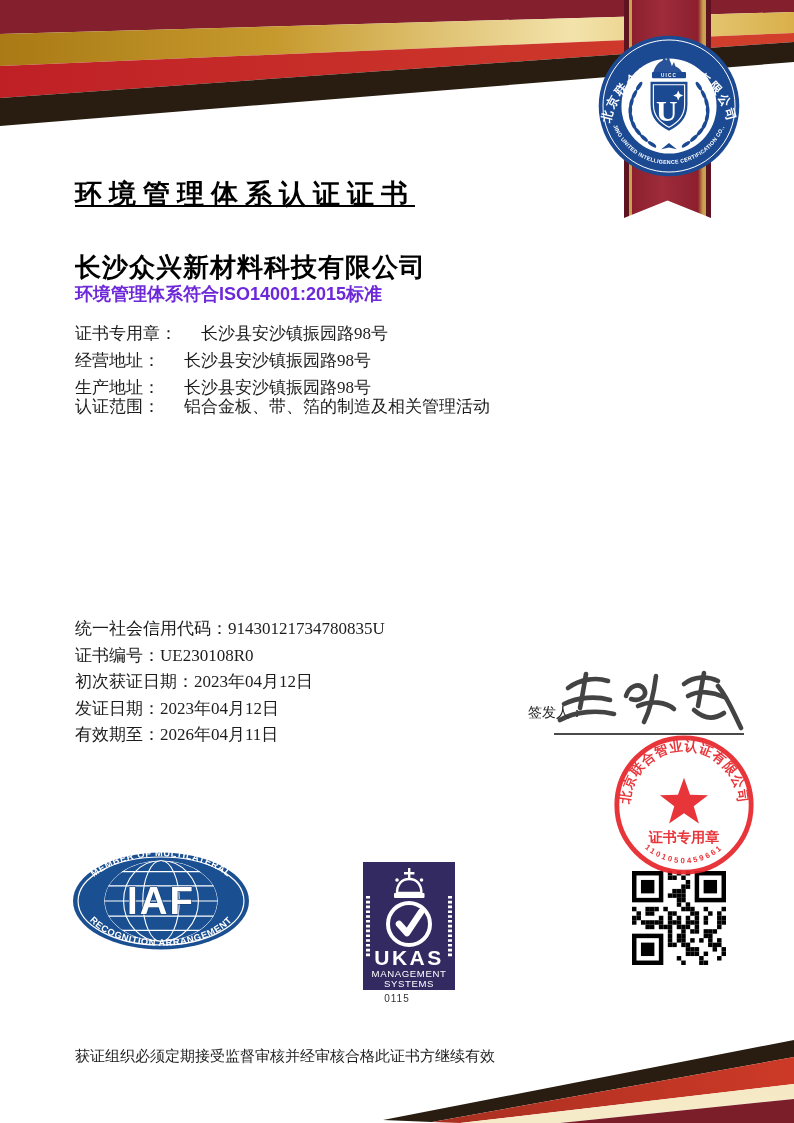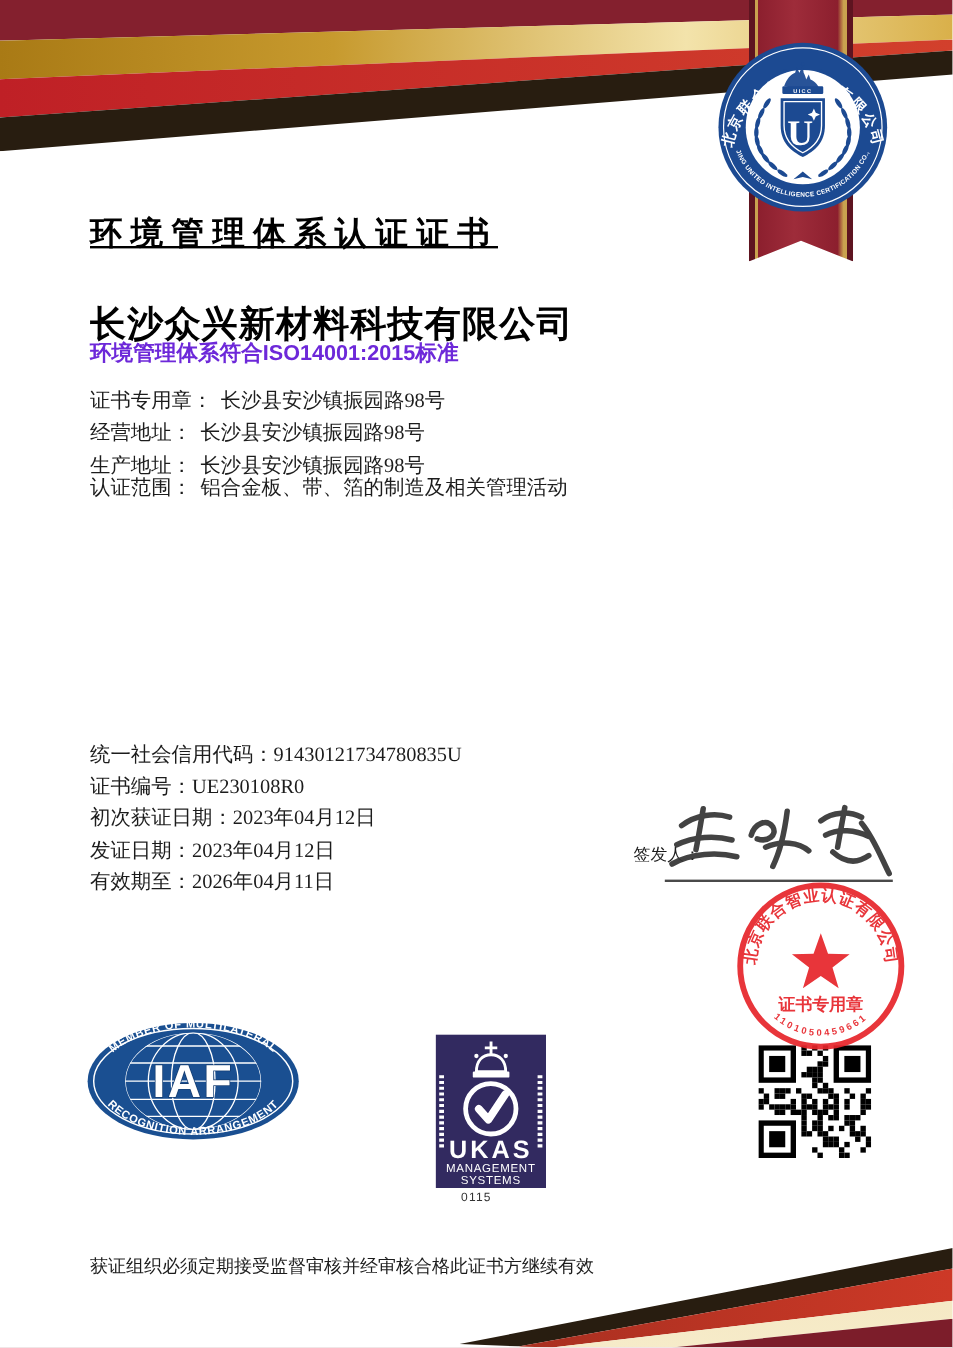--- a/index.html
+++ b/index.html
@@ -24,26 +24,26 @@
   
   .ribbon{position:absolute;left:624px;top:0;width:87px;height:218px;z-index:2;
       background:linear-gradient(90deg,#5e1420 0 5px,#c9a24f 5px 8px,#8c1f2e 8px,
                  #9e2c3a 38px,#8c1f2e 74px,#c9a24f 79px 82px,#5e1420 82px 87px);
       clip-path:polygon(0 0,100% 0,100% 100%,50% 92%,0 100%);}
   .badge{position:absolute;left:598px;top:35px;width:142px;height:142px;z-index:3;}
 
   
   .title{position:absolute;left:75px;top:176px;font-size:27px;font-weight:700;
          letter-spacing:7px;color:#000;text-decoration:underline;}
-  .company{position:absolute;left:75px;top:250px;font-size:30px;font-weight:700;
+  .company{position:absolute;left:75px;top:250px;font-size:26px;font-weight:700;
          font-family:"Liberation Sans","DejaVu Sans",sans-serif;letter-spacing:1px;color:#000;}
   .standard{position:absolute;left:75px;top:282px;font-size:18px;font-weight:700;
          font-family:"Liberation Sans","DejaVu Sans",sans-serif;color:#6d28d9;}
   .addr{position:absolute;left:75px;top:320px;font-size:17px;line-height:27px;}
-  .addr .v,.scope .v{margin-left:7px;}
+  .addr .v,.scope .v{margin-left:24px;}
   .scope{position:absolute;left:75px;top:395px;font-size:17px;}
   .details{position:absolute;left:75px;top:616px;font-size:17px;line-height:26.6px;}
   .signer-label{position:absolute;left:528px;top:704px;font-size:14px;}
   .sig{position:absolute;left:556px;top:666px;width:190px;height:74px;z-index:4;}
   .sig-line{position:absolute;left:554px;top:733px;width:190px;height:1.5px;background:#4a4a4a;}
   .seal{position:absolute;left:611px;top:733px;width:146px;height:146px;z-index:5;}
 
   
   .iaf{position:absolute;left:72px;top:851px;width:178px;height:100px;}
   .ukas{position:absolute;left:363px;top:862px;width:68px;text-align:center;}

